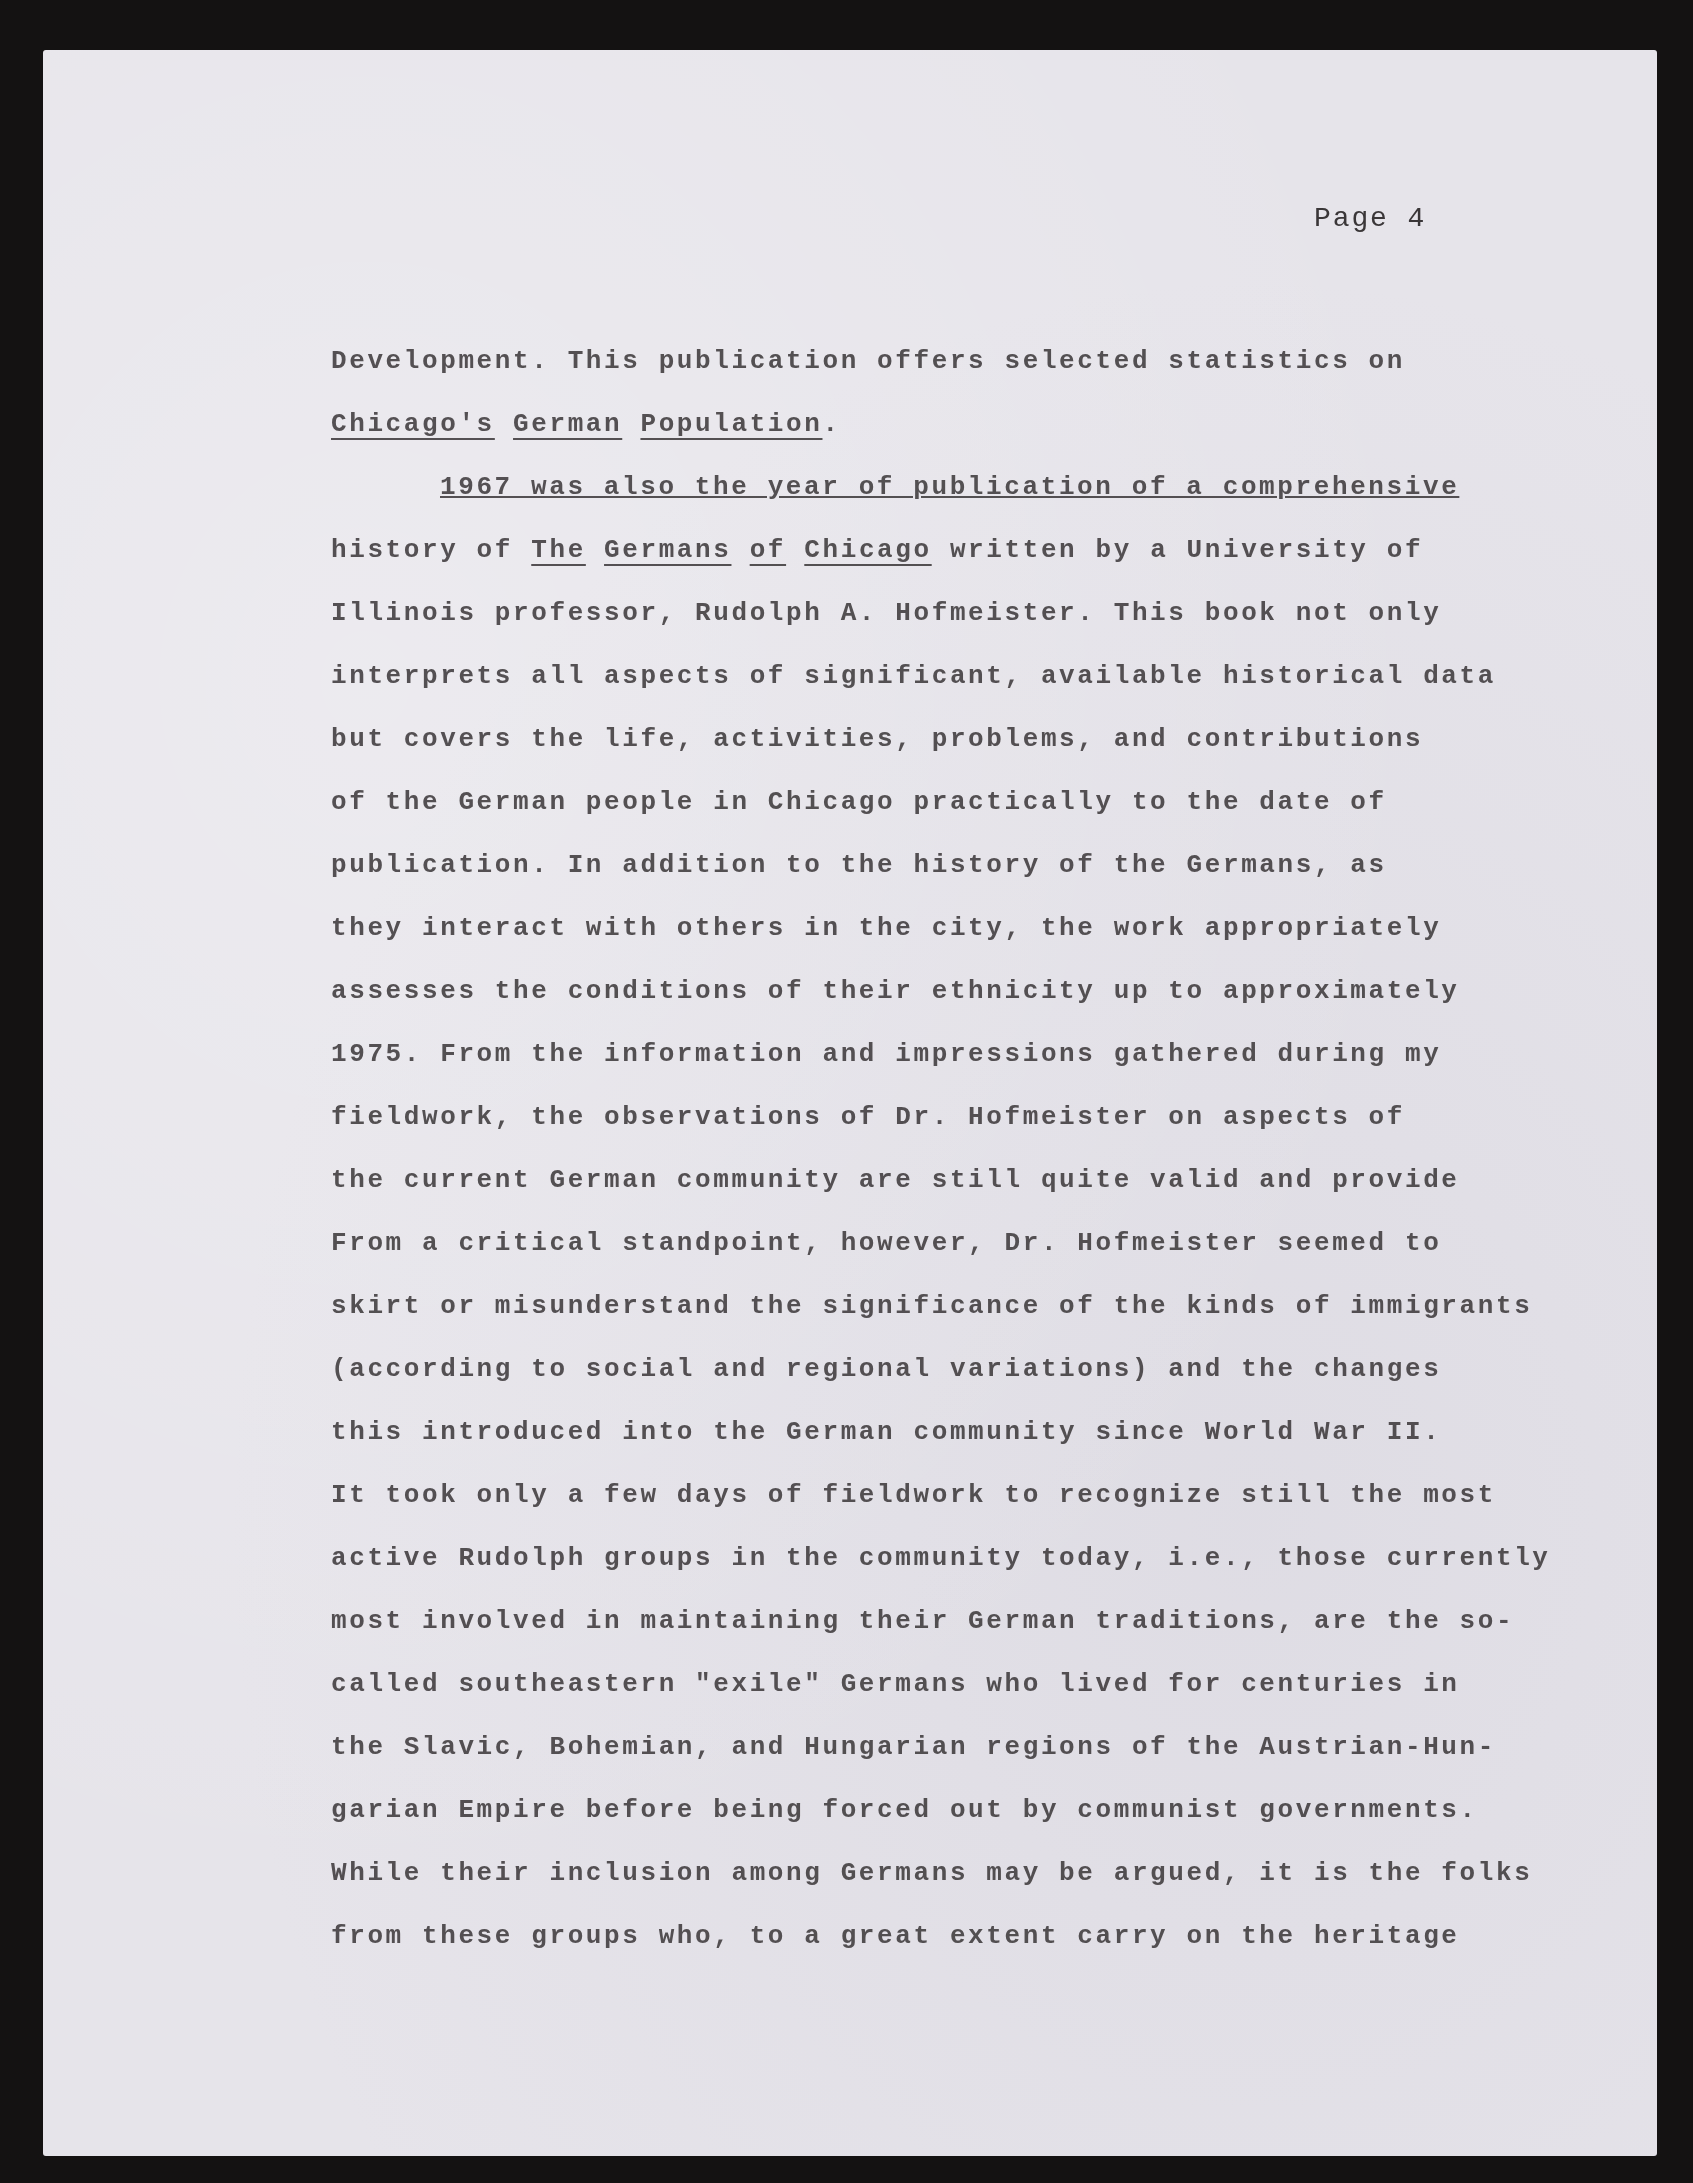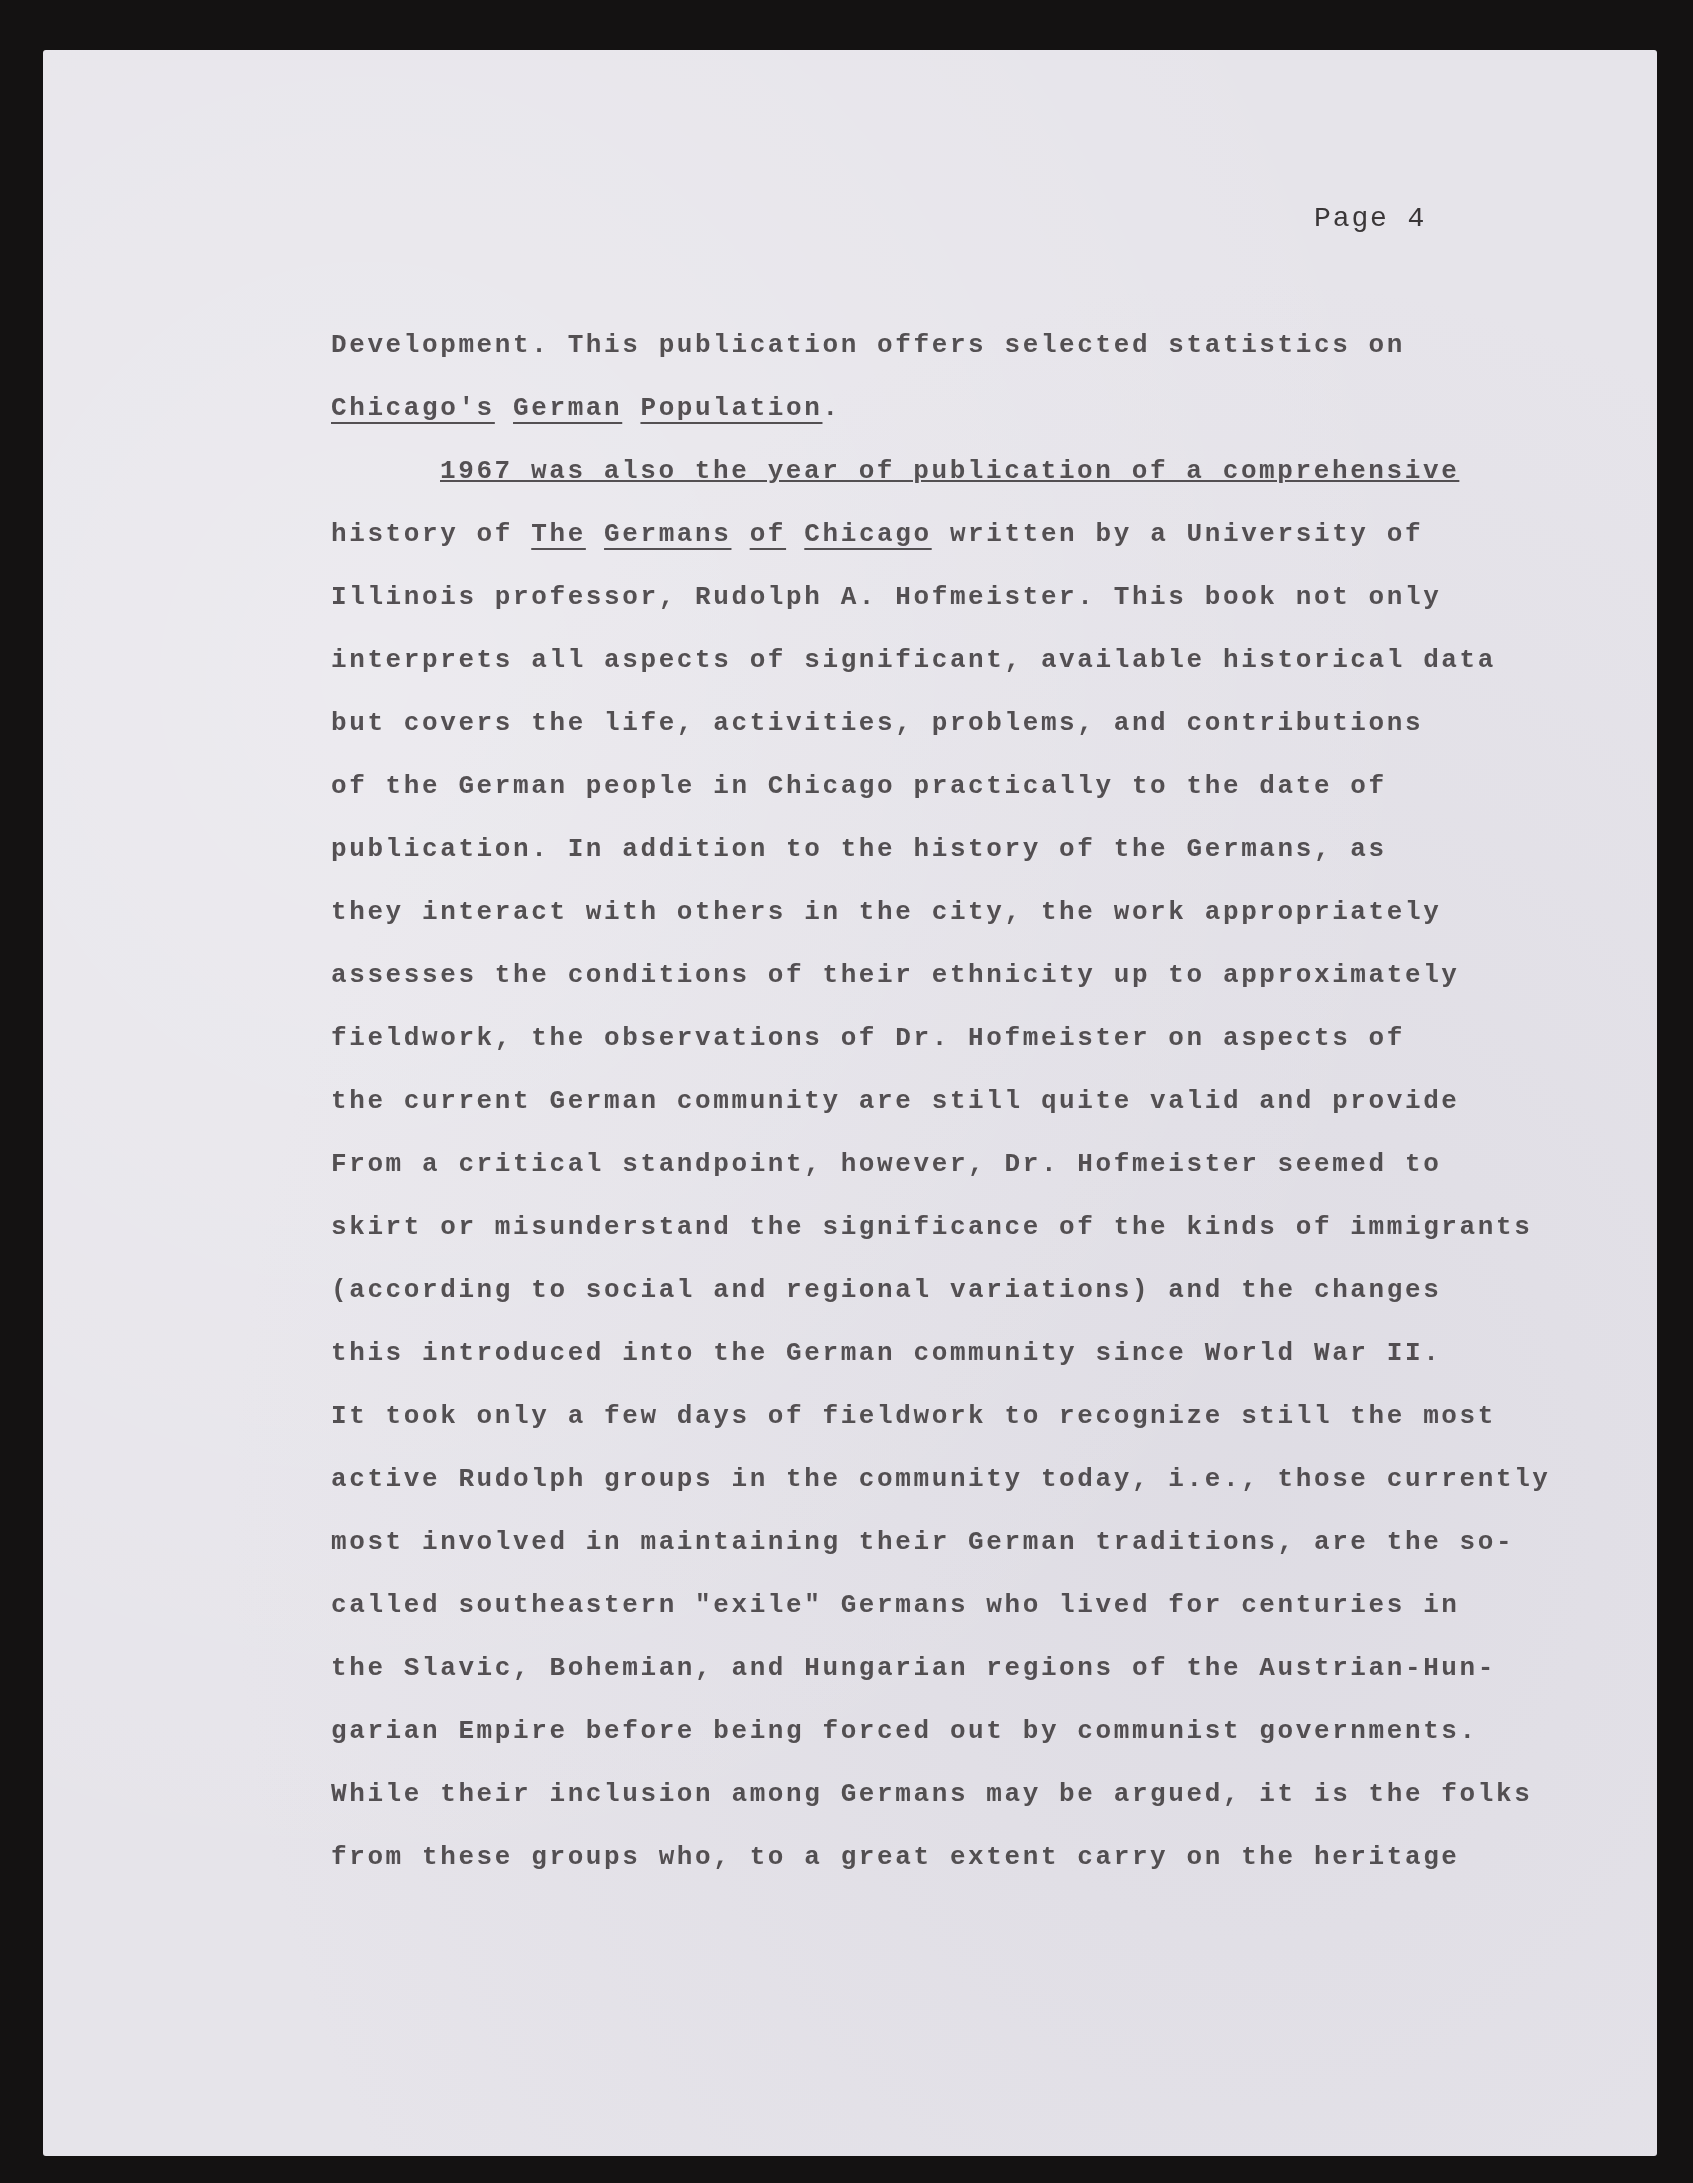--- a/index.html
+++ b/index.html
@@ -24,21 +24,21 @@
     position: absolute;
     left: 1271px; top: 153px;
     font-family: "Liberation Mono", "DejaVu Sans Mono", monospace;
     font-size: 28px;
     color: #3a3638;
     letter-spacing: 1.9px;
     white-space: pre;
   }
   .body-text {
     position: absolute;
-    left: 288px; top: 264px;
+    left: 288px; top: 280px;
     font-family: "Liberation Mono", "DejaVu Sans Mono", monospace;
     font-size: 26px;
     line-height: 63px;
     color: #3a3638;
     letter-spacing: 2.6px;
     font-weight: bold;
     opacity: 0.85;
   }
   .line { white-space: pre; height: 63px; }
   .line.indent { padding-left: 109px; text-decoration: underline; }
@@ -54,20 +54,21 @@
       <div class="line"><span class="u">Chicago's</span><span> </span><span class="u">German</span><span> </span><span class="u">Population</span><span>.</span></div>
       <div class="line indent"><span>1967 was also the year of publication of a comprehensive</span></div>
       <div class="line"><span>history of </span><span class="u">The</span><span> </span><span class="u">Germans</span><span> </span><span class="u">of</span><span> </span><span class="u">Chicago</span><span> written by a University of</span></div>
       <div class="line"><span>Illinois professor, Rudolph A. Hofmeister. This book not only</span></div>
       <div class="line"><span>interprets all aspects of significant, available historical data</span></div>
       <div class="line"><span>but covers the life, activities, problems, and contributions</span></div>
       <div class="line"><span>of the German people in Chicago practically to the date of</span></div>
       <div class="line"><span>publication. In addition to the history of the Germans, as</span></div>
       <div class="line"><span>they interact with others in the city, the work appropriately</span></div>
       <div class="line"><span>assesses the conditions of their ethnicity up to approximately</span></div>
+      <div class="line"><span>1975. From the information and impressions gathered during my</span></div>
       <div class="line"><span>fieldwork, the observations of Dr. Hofmeister on aspects of</span></div>
       <div class="line"><span>the current German community are still quite valid and provide</span></div>
       <div class="line"><span>From a critical standpoint, however, Dr. Hofmeister seemed to</span></div>
       <div class="line"><span>skirt or misunderstand the significance of the kinds of immigrants</span></div>
       <div class="line"><span>(according to social and regional variations) and the changes</span></div>
       <div class="line"><span>this introduced into the German community since World War II.</span></div>
       <div class="line"><span>It took only a few days of fieldwork to recognize still the most</span></div>
       <div class="line"><span>active Rudolph groups in the community today, i.e., those currently</span></div>
       <div class="line"><span>most involved in maintaining their German traditions, are the so-</span></div>
       <div class="line"><span>called southeastern "exile" Germans who lived for centuries in</span></div>

